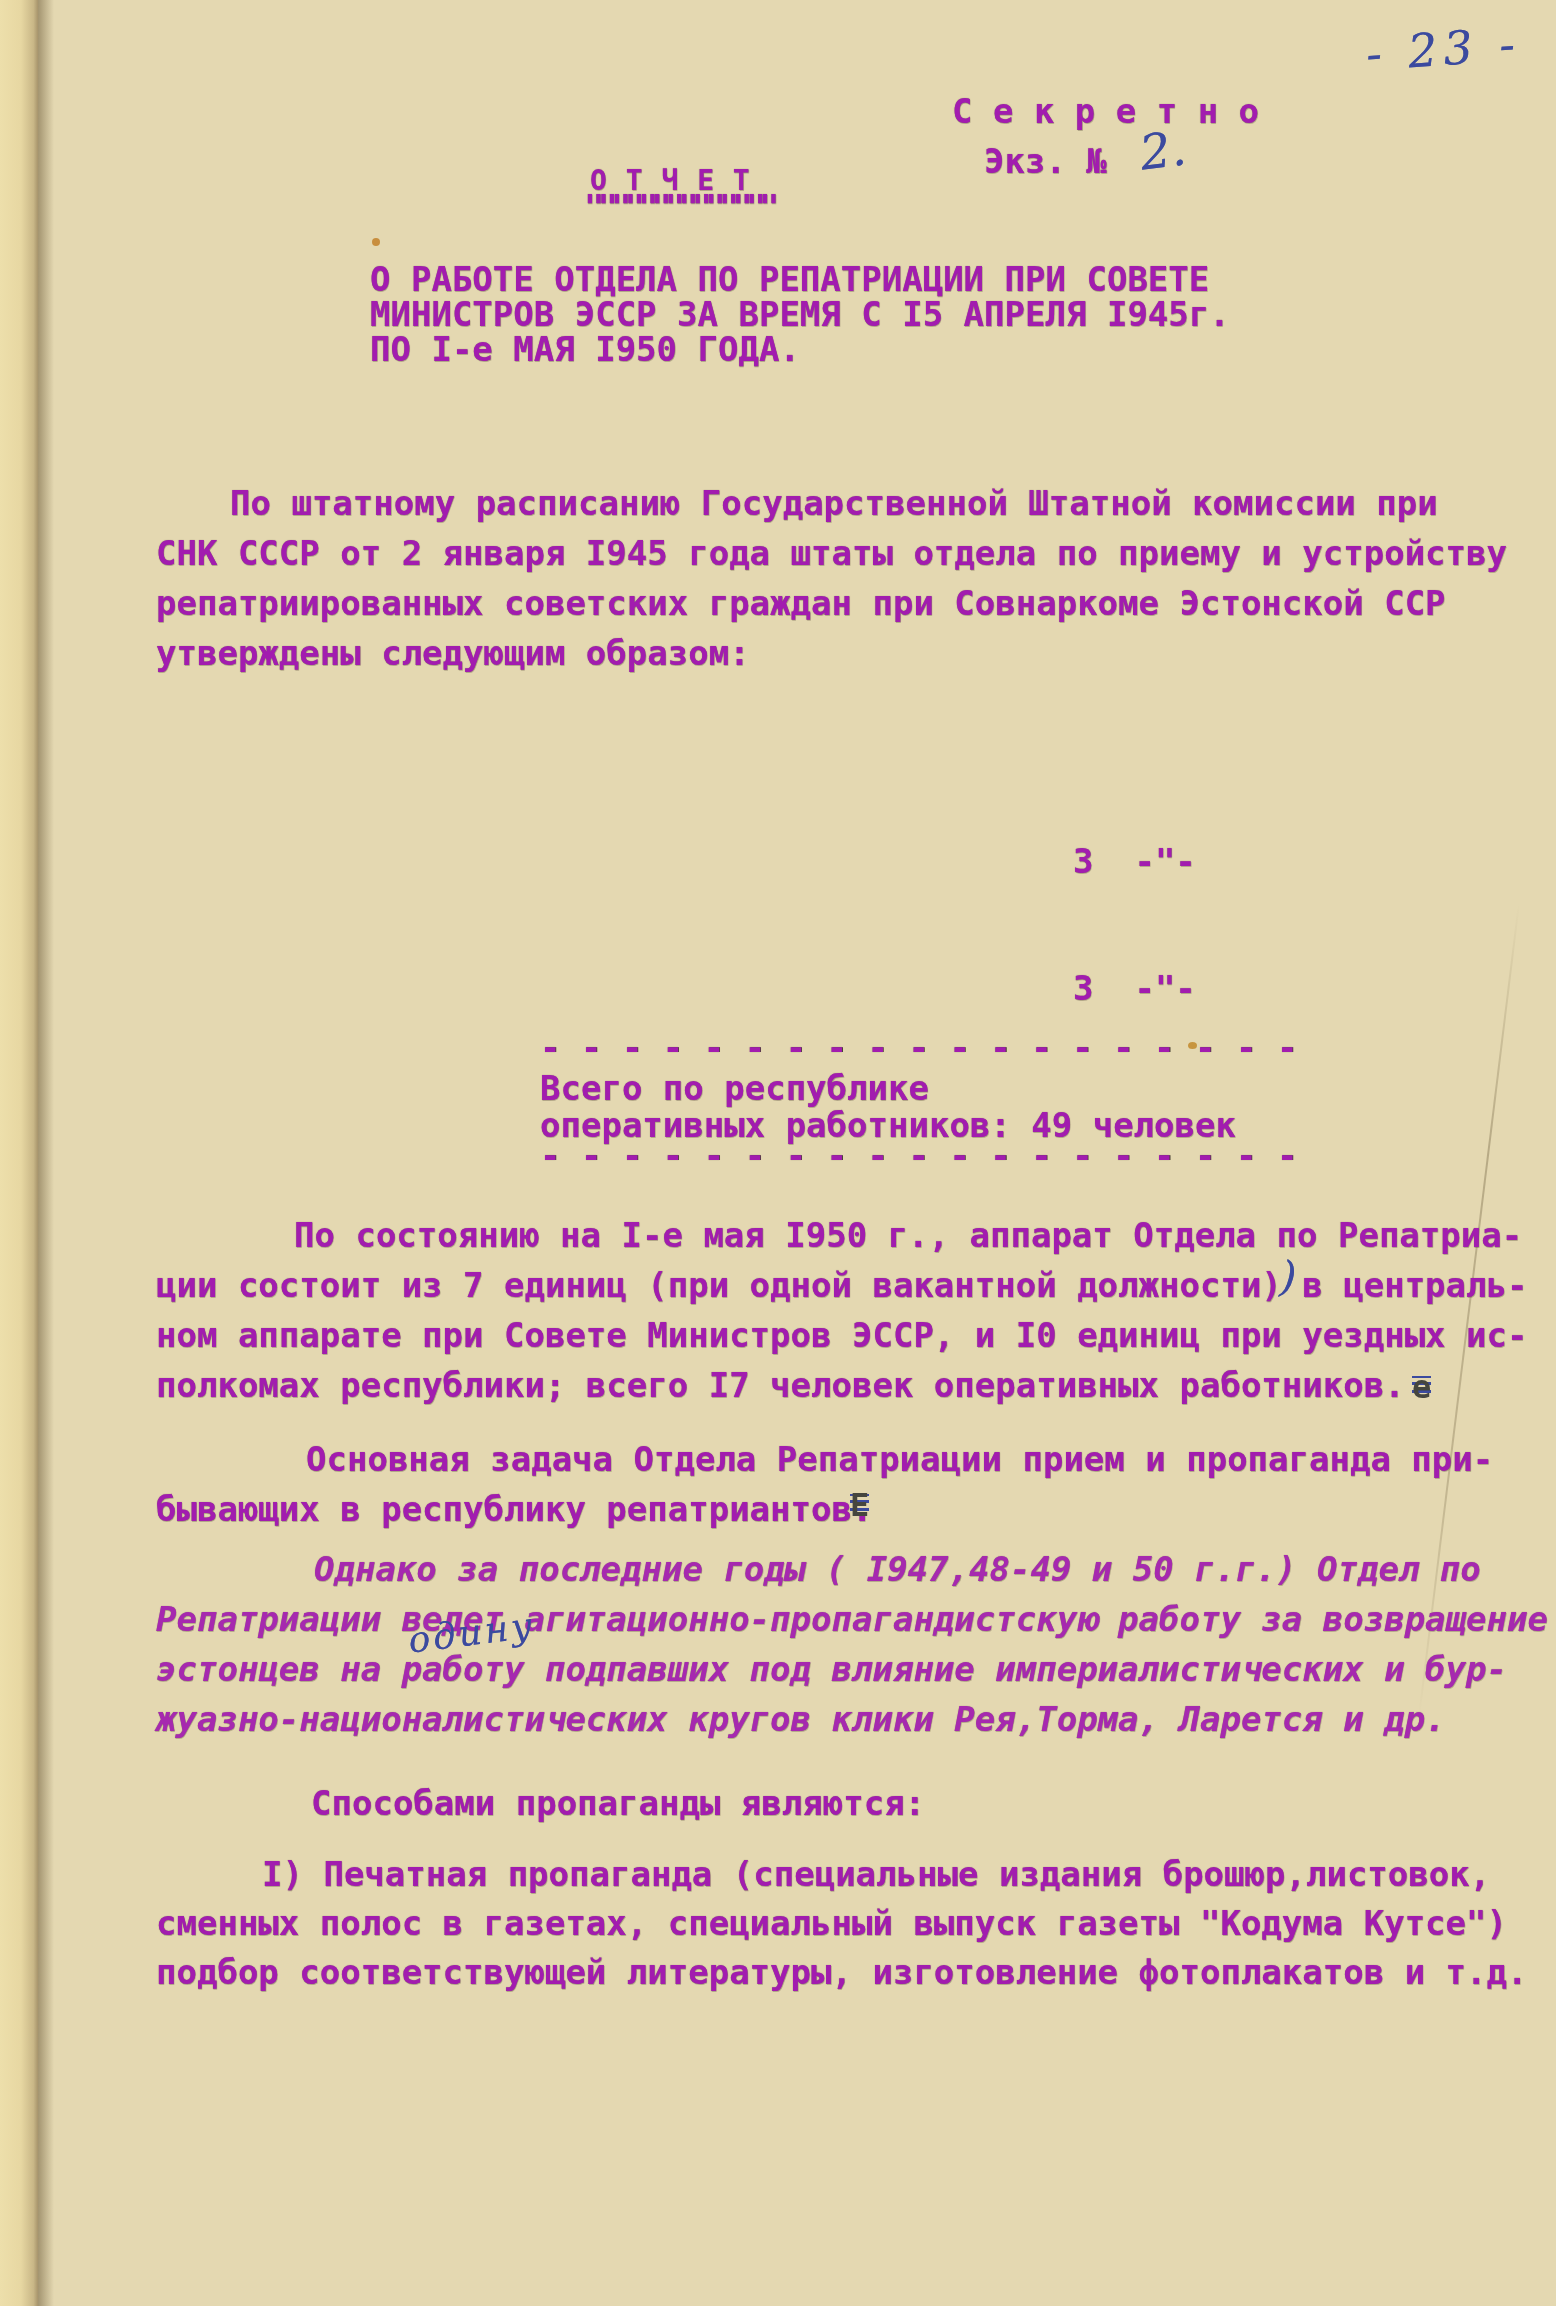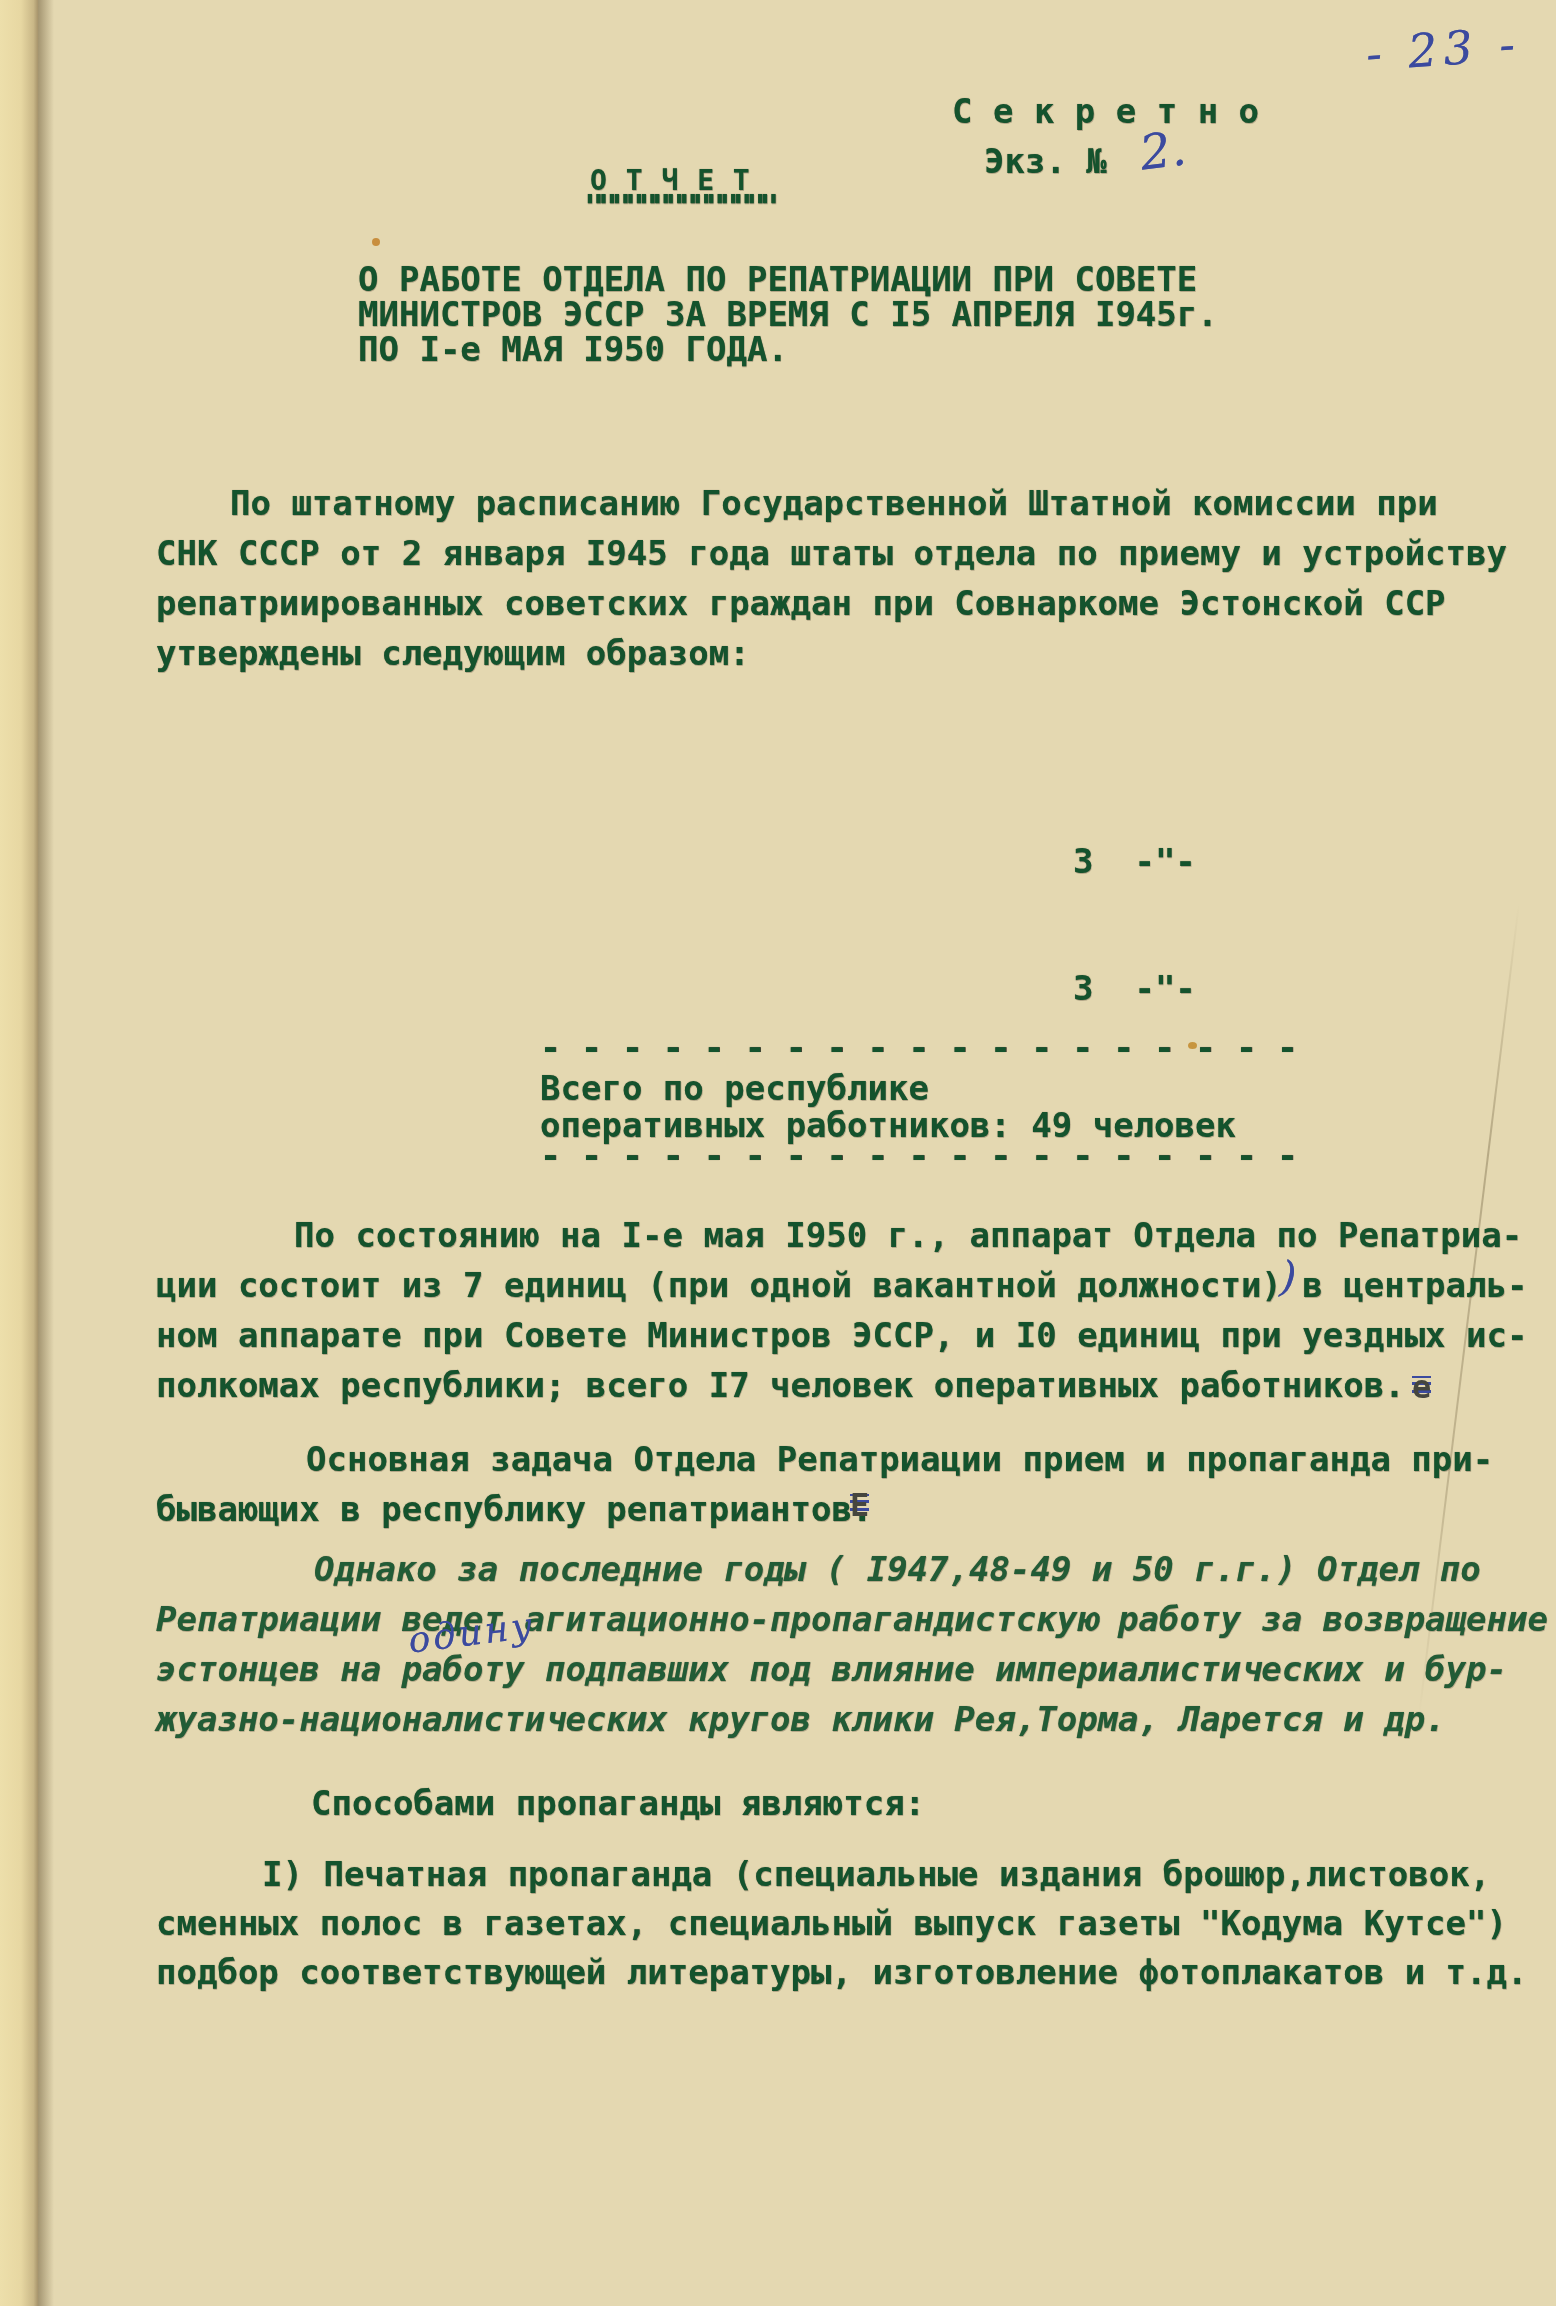--- a/index.html
+++ b/index.html
@@ -24,21 +24,21 @@
     background:linear-gradient(180deg,rgba(0,0,0,0),rgba(110,95,62,.38) 30%,rgba(110,95,62,.30) 70%,rgba(0,0,0,0));
     transform:rotate(7deg);}
   .speck{position:absolute;border-radius:50%;}
   .speck.s1{left:372px;top:238px;width:8px;height:8px;background:#c07c22;opacity:.8;}
   .speck.s2{left:1188px;top:1042px;width:9px;height:7px;background:#c28a2c;opacity:.85;}
 
   
   .typed{
     position:absolute;white-space:pre-line;
     font-size:34px;line-height:50px;font-weight:bold;
-    color:#14532d;
+    color:#a21caf;
     text-shadow:0 0 1px rgba(62,52,40,.55), 0.6px 0.6px 0.6px rgba(62,52,40,.25);
     letter-spacing:0;
   }
   .faded{opacity:.93;}
   .title-block{line-height:35px;}
   .doc-type{font-size:28px;letter-spacing:1px;}
   .quote-row{letter-spacing:-7px;font-size:34px;line-height:30px;}
   .list-block{line-height:38px;width:960px;}
   .list-value{position:absolute;white-space:pre;}
   .v1{left:660px;bottom:2px;}
@@ -81,21 +81,21 @@
   <div class="hand page-num" style="left:1366px;top:22px;">- 23 -</div>
 
   <div class="typed" style="left:952px;top:86px;">С е к р е т н о</div>
 
   <div class="typed" style="left:984px;top:136px;">Экз. №</div>
   <div class="hand copy-num" style="left:1140px;top:122px;">2.</div>
 
   <div class="typed doc-type" style="left:590px;top:156px;">О Т Ч Е Т</div>
   <div class="typed quote-row" style="left:584px;top:192px;">""""""""""""""</div>
 
-  <div class="typed title-block" style="left:358px;top:262px;">О РАБОТЕ ОТДЕЛА ПО РЕПАТРИАЦИИ ПРИ СОВЕТЕ
+  <div class="typed title-block" style="left:370px;top:262px;">О РАБОТЕ ОТДЕЛА ПО РЕПАТРИАЦИИ ПРИ СОВЕТЕ
 МИНИСТРОВ ЭССР ЗА ВРЕМЯ С I5 АПРЕЛЯ I945г.
 ПО I-е  МАЯ I950 ГОДА.</div>
 
   <div class="typed" style="left:156px;top:478px;text-indent:74px;width:1390px;">По штатному расписанию Государственной Штатной комиссии при
 СНК СССР от 2 января I945 года штаты отдела по приему и устройству
 репатриированных советских граждан при Совнаркоме  Эстонской ССР
 утверждены следующим образом:</div>
 
 
   <div class="typed list-block" style="left:398px;top:806px;">

